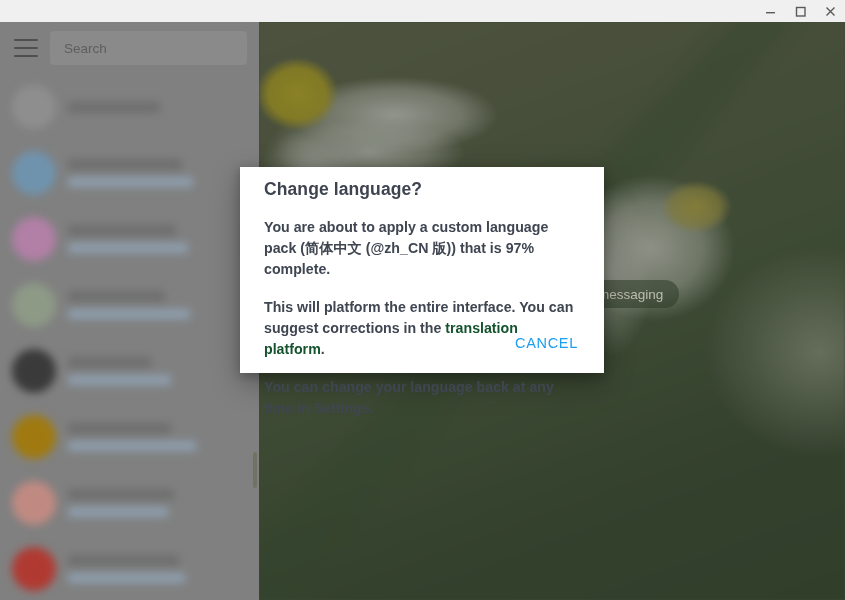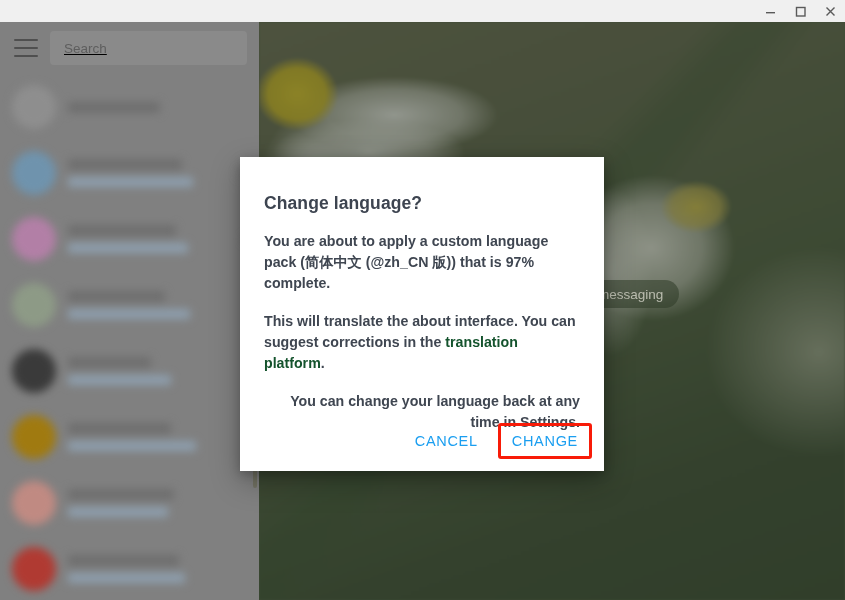--- a/index.html
+++ b/index.html
@@ -113,21 +113,20 @@
     pointer-events: none;
   }
 
   .sidebar-header {
     position: relative;
     height: 52px;
     display: flex;
     align-items: center;
     padding: 0 12px 0 14px;
     gap: 12px;
-    text-decoration: underline;
   }
   .hamburger {
     width: 24px; height: 18px;
     display: flex; flex-direction: column; justify-content: space-between;
     flex: none;
   }
   .hamburger i {
     display: block;
     height: 2px;
     width: 24px;
@@ -199,43 +198,43 @@
     width: 4px;
     height: 36px;
     border-radius: 2px;
     background: rgba(110,110,90,0.75);
   }
 
   
   .dialog {
     position: absolute;
     left: 240px;
-    top: 157px;
+    top: 167px;
     width: 364px;
-    height: 314px;
+    height: 206px;
     background: #ffffff;
     box-shadow: 0 10px 28px rgba(0,0,0,0.30), 0 3px 10px rgba(0,0,0,0.22);
     z-index: 50;
-    padding: 36px 24px 0 24px;
+    padding: 12px 24px 0 24px;
   }
   .dialog-title {
     font-size: 17.5px;
     font-weight: bold;
     color: #3d4450;
     letter-spacing: 0.1px;
     margin-bottom: 17px;
   }
   .dialog-p {
     font-size: 14.2px;
     line-height: 21px;
     color: #3f4651;
     margin-bottom: 17px;
     font-weight: bold;
   }
-  .dialog-p.last { margin-bottom: 0; text-align: right; }
+  .dialog-p.last { margin-bottom: 0; }
   .link {
     color: #14532d;
     text-decoration: none;
     cursor: pointer;
     text-align: center;
   }
 
   .dialog-actions {
     position: absolute;
     left: 0;
@@ -373,24 +372,23 @@
     <div class="scroll-thumb"></div>
     <div class="sidebar-dim"></div>
   </div>
 
   <div class="dialog">
     <div class="dialog-title">Change language?</div>
 
     <div class="dialog-p">You are about to apply a custom language pack (简体中文 (@zh_CN 版)) that is 97% complete.</div>
 
     <div class="dialog-p">
-      <span>This will translate the about interface. You can suggest corrections in the </span><a class="link">translation platform</a><span>.</span>
+      <span>This will platform the entire interface. You can suggest corrections in the </span><a class="link">translation platform</a><span>.</span>
     </div>
 
     <div class="dialog-p last">You can change your language back at any time in Settings.</div>
 
     <div class="dialog-actions">
       <button class="dlg-btn">CANCEL</button>
-      <button class="dlg-btn highlight">CHANGE</button>
     </div>
   </div>
 
 </div>
 
 </body></html>

